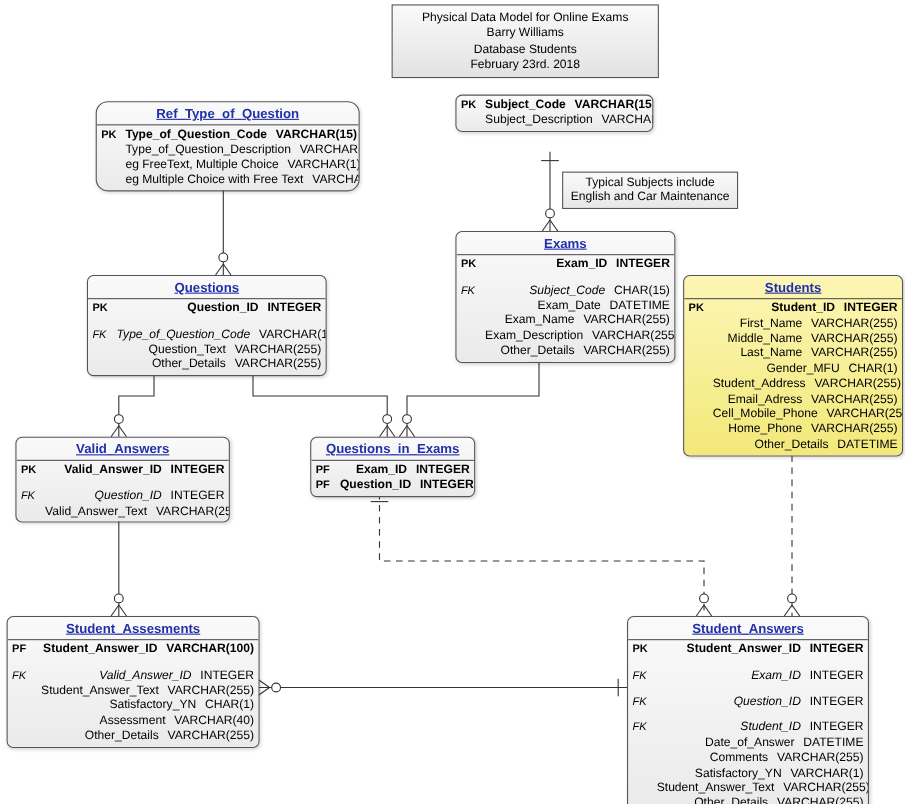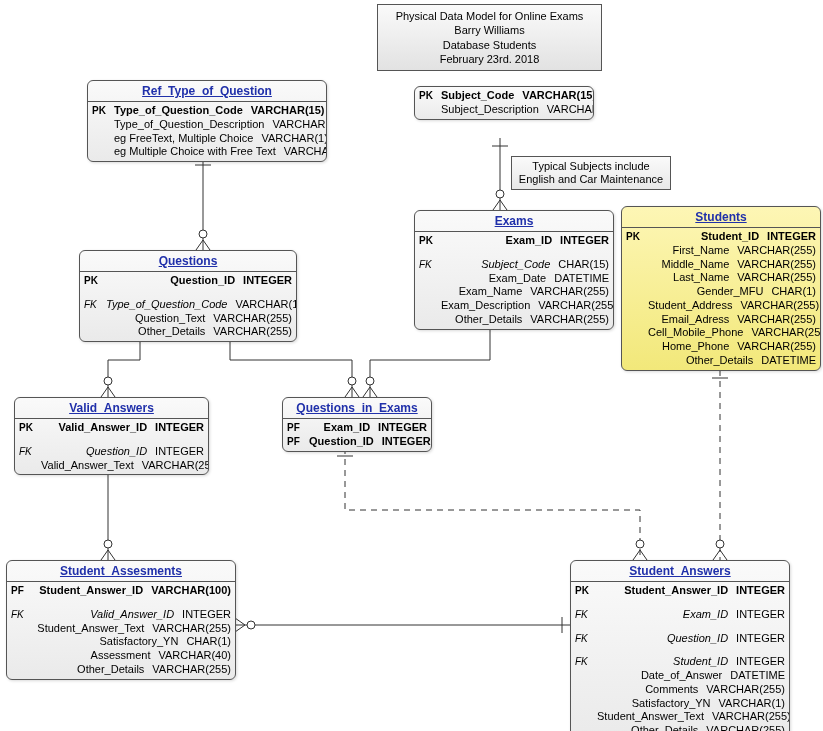--- a/index.html
+++ b/index.html
@@ -1,18 +1,18 @@
 <!DOCTYPE html>
 <html><head>
 <meta charset="utf-8">
 <style>
   * { box-sizing: border-box; margin: 0; padding: 0; }
   body { font-family: Arial, sans-serif; font-size: 11px; background: #fff; width: 823px; height: 731px; position: relative; }
   .entity { position: absolute; border: 1px solid #555; border-radius: 6px; background: linear-gradient(to bottom, #fafafa, #eaeaea); box-shadow: 1px 1px 3px rgba(0,0,0,0.15); overflow: hidden; }
-  .entity.yellow { background: linear-gradient(to bottom, #fdf6b5, #f2e87a); }
+  .entity.yellow { background: linear-gradient(to bottom, #fdf6b5, #f2e87a); margin-top: 44px; }
   .entity-title { text-align: center; font-weight: bold; color: #2030aa; padding: 3px 6px; border-bottom: 1px solid #555; font-size: 12px; text-decoration: underline; }
   .entity-body { padding: 2px 4px; }
   .row { display: flex; align-items: baseline; white-space: nowrap; line-height: 1.25em; }
   .kcol { width: 22px; flex: 0 0 22px; font-weight: bold; font-size: 10px; }
   .kcol.fk { font-style: italic; font-weight: normal; margin-top: 10px; }
   .ncol { flex: 1 1 auto; padding-right: 8px; text-align: right; }
   .ncol.bold { font-weight: bold; }
   .ncol.italic { font-style: italic; }
   .tcol { flex: 0 0 auto; }
   .tcol.bold { font-weight: bold; }
@@ -94,33 +94,33 @@
 
   <g>
     <line x1="570" y1="625" x2="235" y2="625"></line>
     <line x1="562" y1="617" x2="562" y2="633"></line>
     <line x1="235" y1="618" x2="245" y2="625"></line>
       <line x1="235" y1="632" x2="245" y2="625"></line>
     <circle cx="251" cy="625" r="4" fill="#fff" stroke="#333"></circle>
   </g>
 </svg>
 
-<div class="titlebox" style="left:377px; top:4px; width:225px;">
+<div class="titlebox" style="left:356px; top:4px; width:243px;">
   <div>Physical Data Model for Online Exams</div>
   <div>Barry Williams</div>
   <div>Database Students</div>
   <div>February 23rd. 2018</div>
 </div>
 
 <div class="notebox" style="left:511px; top:156px; width:160px;">
   <div>Typical Subjects include</div>
   <div>English and Car Maintenance</div>
 </div>
 
-<div class="entity" style="left:87px; top:80px; width:240px;">
+<div class="entity" style="left:87px; top:92px; width:240px;border-radius:11px;">
   <div class="entity-title">Ref_Type_of_Question</div>
   <div class="entity-body">
       <div class="row">
         <span class="kcol">PK</span>
         <span class="ncol bold">Type_of_Question_Code</span>
         <span class="tcol bold">VARCHAR(15)</span>
       </div>
       <div class="row">
         <span class="kcol"></span>
         <span class="ncol">Type_of_Question_Description</span>

